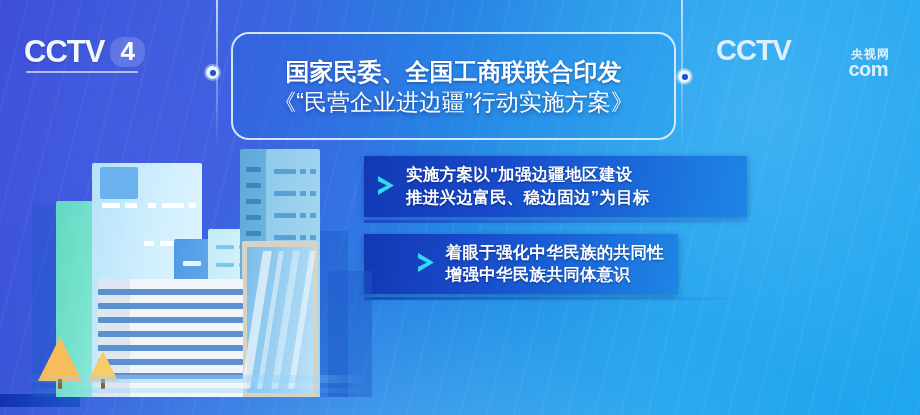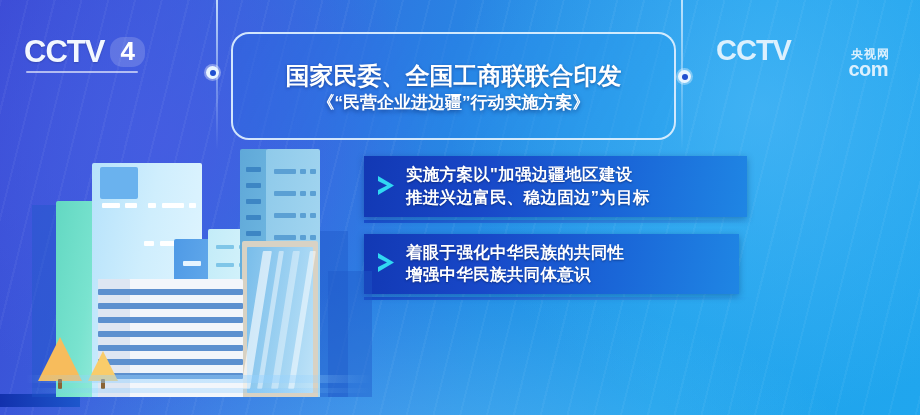--- a/index.html
+++ b/index.html
@@ -60,39 +60,39 @@
     position:absolute;left:231px;top:32px;width:445px;height:108px;
     border:2px solid rgba(223,241,255,.92);border-radius:18px;
     background:linear-gradient(115deg, rgba(47,100,222,.55) 0%, rgba(38,135,232,.45) 55%, rgba(34,160,238,.38) 100%);
     display:flex;flex-direction:column;align-items:center;justify-content:center;
     box-sizing:border-box;padding-top:2px;
   }
   .banner .l1{font-size:18px;font-weight:700;color:#ffffff;line-height:1.22;
               text-shadow:0 1px 3px rgba(10,40,110,.55);}
   .banner .l2{font-size:24px;font-weight:700;color:#ffffff;line-height:1.3;
               text-shadow:0 1px 3px rgba(10,40,110,.55);}
-  .banner .l3{font-size:17px;font-weight:700;color:#ffffff;line-height:1.3;margin-top:1px;
+  .banner .l3{font-size:23px;font-weight:400;color:#ffffff;line-height:1.3;margin-top:1px;
               text-shadow:0 2px 4px rgba(10,40,110,.6);}
 
   
   .bullets{position:absolute;left:364px;top:156px;width:390px;}
   .bullet{position:relative;margin-bottom:11px;}
   .bullet .bar{
     position:relative;display:flex;align-items:center;gap:10px;
     padding:7px 14px 8px 12px;box-sizing:border-box;
     background:linear-gradient(100deg,#1238b4 0%,#1848c8 32%,#1a67d8 68%,#1f86e4 100%);
     box-shadow:0 2px 7px rgba(6,30,90,.34);
   }
   .bullet .chev{flex:0 0 auto;width:20px;height:26px;}
   .bullet .txt{font-size:16.5px;font-weight:700;color:#ffffff;line-height:1.38;
                text-shadow:0 1px 2px rgba(4,24,80,.55);white-space:pre-line;letter-spacing:.3px;}
   .bullet .under{height:3px;margin-top:3px;width:100%;
     background:linear-gradient(90deg,#1a4fd0 0%,#2f86e2 60%,rgba(60,160,235,0) 100%);}
   .bullet.b1 .bar{width:383px;}
-  .bullet.b2 .bar{width:375px;}
+  .bullet.b2 .bar{width:314px;justify-content:flex-end;}
   .bullet.b3 .bar{width:380px;}
 
   .tab-accent{position:absolute;left:0px;top:394px;width:80px;height:13px;
     background:linear-gradient(90deg,#1231ad,#1d57cc);}
 
   
   .city{position:absolute;left:26px;bottom:18px;width:345px;height:280px;}
   .city .ghost{position:absolute;bottom:0;background:rgba(30,88,200,.42);}
   .city .b{position:absolute;bottom:0;border-radius:2px 2px 0 0;}
   .win{position:absolute;border-radius:1px;}

